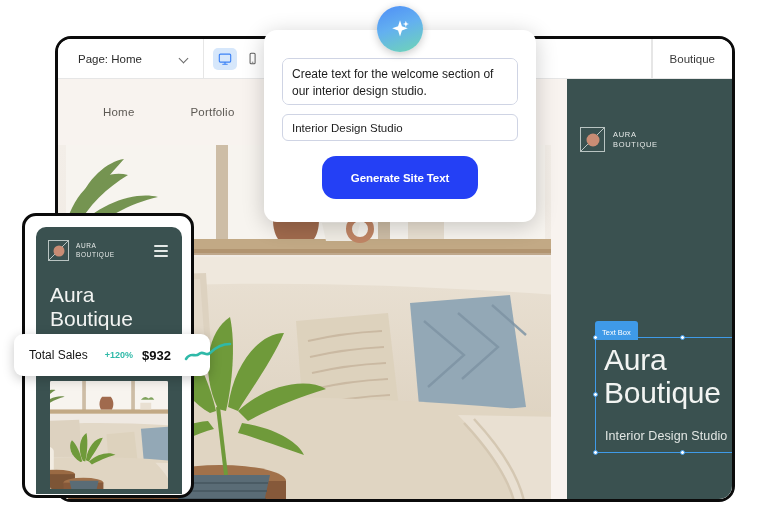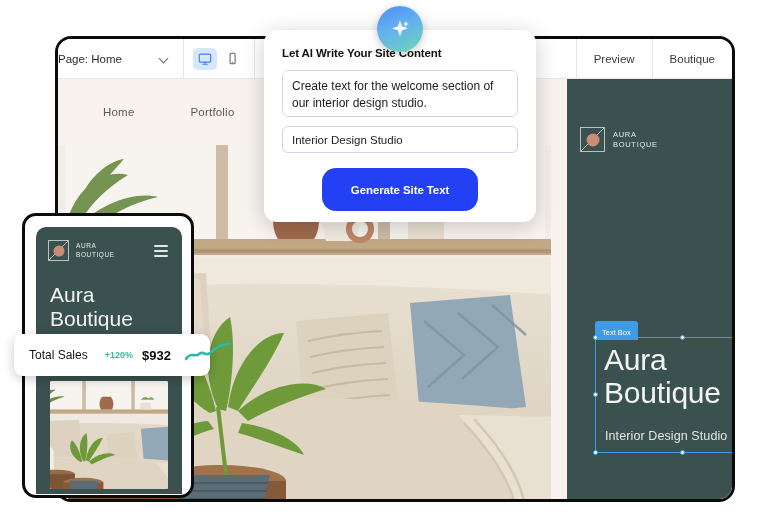--- a/index.html
+++ b/index.html
@@ -24,21 +24,21 @@
   .editor-toolbar {
     position: relative;
     height: 40px;
     background: #ffffff;
     display: flex;
     align-items: center;
     border-bottom: 1px solid #e6e6e6;
   }
   .page-select {
     display: flex; align-items: center; gap: 4px;
-    padding: 0 14px 0 0;
+    padding: 0 14px 0 20px;
     height: 100%;
     font-size: 11.5px; color: #2b2b2b;
     white-space: nowrap;
   }
   .chev { display:inline-block; width: 9px; height: 9px; position: relative; margin-left: 34px; }
   .chev:before{
     content:""; position:absolute; left:0; top:1px;
     width:6px; height:6px; border-right:1.4px solid #6a6a6a; border-bottom:1.4px solid #6a6a6a;
     transform: rotate(45deg);
   }
@@ -251,21 +251,20 @@
             <path d="M7.2 12.6h1.8" stroke="#5c5c5c" stroke-width="1"></path>
           </svg>
         </div>
       </div>
 
       <div class="tb-div"></div>
 
       <div class="spacer"></div>
 
       <div class="tb-div"></div>
-      <div class="tb-action">Preview</div>
       <div class="tb-div"></div>
       <div class="tb-action">Boutique</div>
     </div>
 
     <div class="canvas">
 
       <div class="site-nav">
         <span class="nav-link">Home</span>
         <span class="nav-link">Portfolio</span>
       </div>
@@ -495,21 +494,20 @@
 
   <div class="dialog-notch"></div>
   <div class="ai-dialog">
     <div class="ai-badge">
       <svg width="22" height="22" viewBox="0 0 24 24">
         <path d="M12 2.5 L14.1 9.1 L20.5 11.3 L14.1 13.5 L12 20.1 L9.9 13.5 L3.5 11.3 L9.9 9.1 Z" fill="#ffffff"></path>
         <path d="M18.4 3 L19.3 5.6 L21.8 6.5 L19.3 7.4 L18.4 10 L17.5 7.4 L15 6.5 L17.5 5.6 Z" fill="#ffffff"></path>
       </svg>
     </div>
 
-    <div class="ai-title">Let AI Write Your Site Content</div>
 
     <textarea class="ai-textarea" placeholder="Describe what you want…" style="">Create text for the welcome section of our interior design studio.</textarea>
 
 
     <input class="ai-input" type="text" placeholder="e.g. Interior Design Studio" value="Interior Design Studio" style="">
 
     <button class="ai-btn">Generate Site Text</button>
   </div>
 
 </div>

